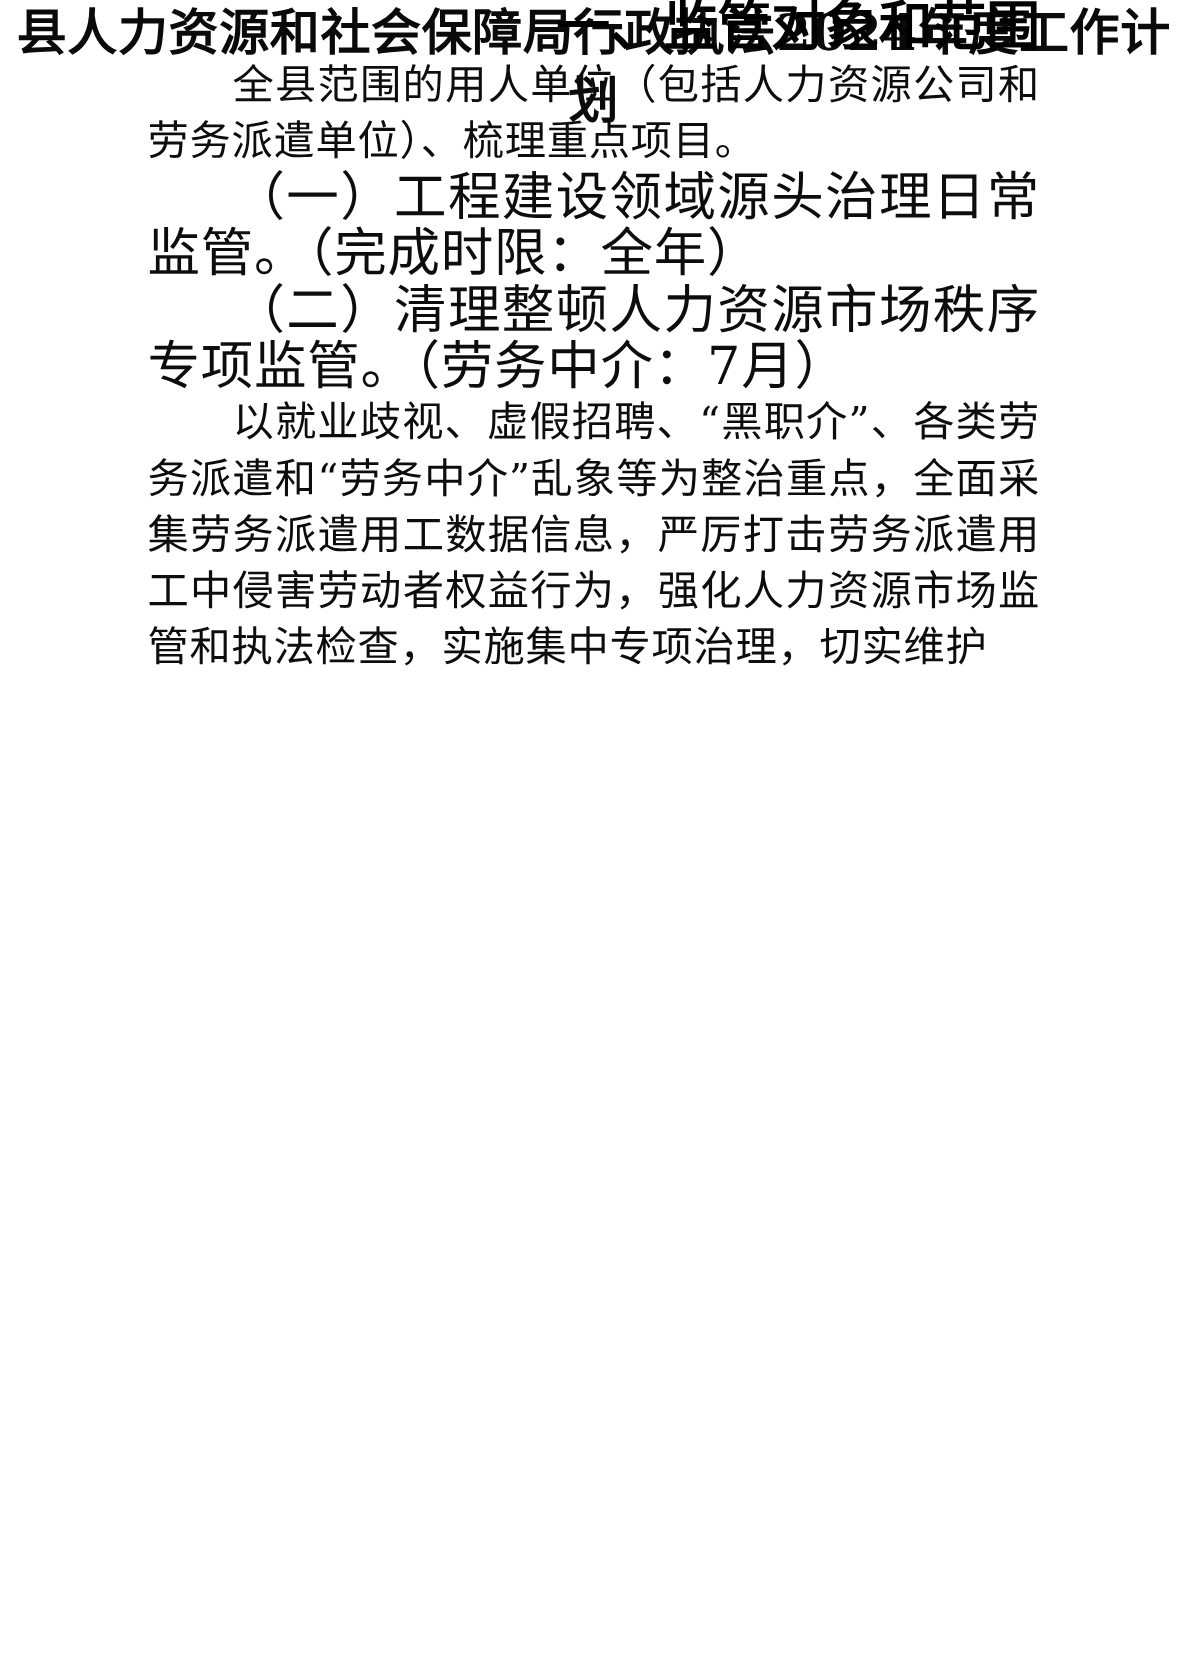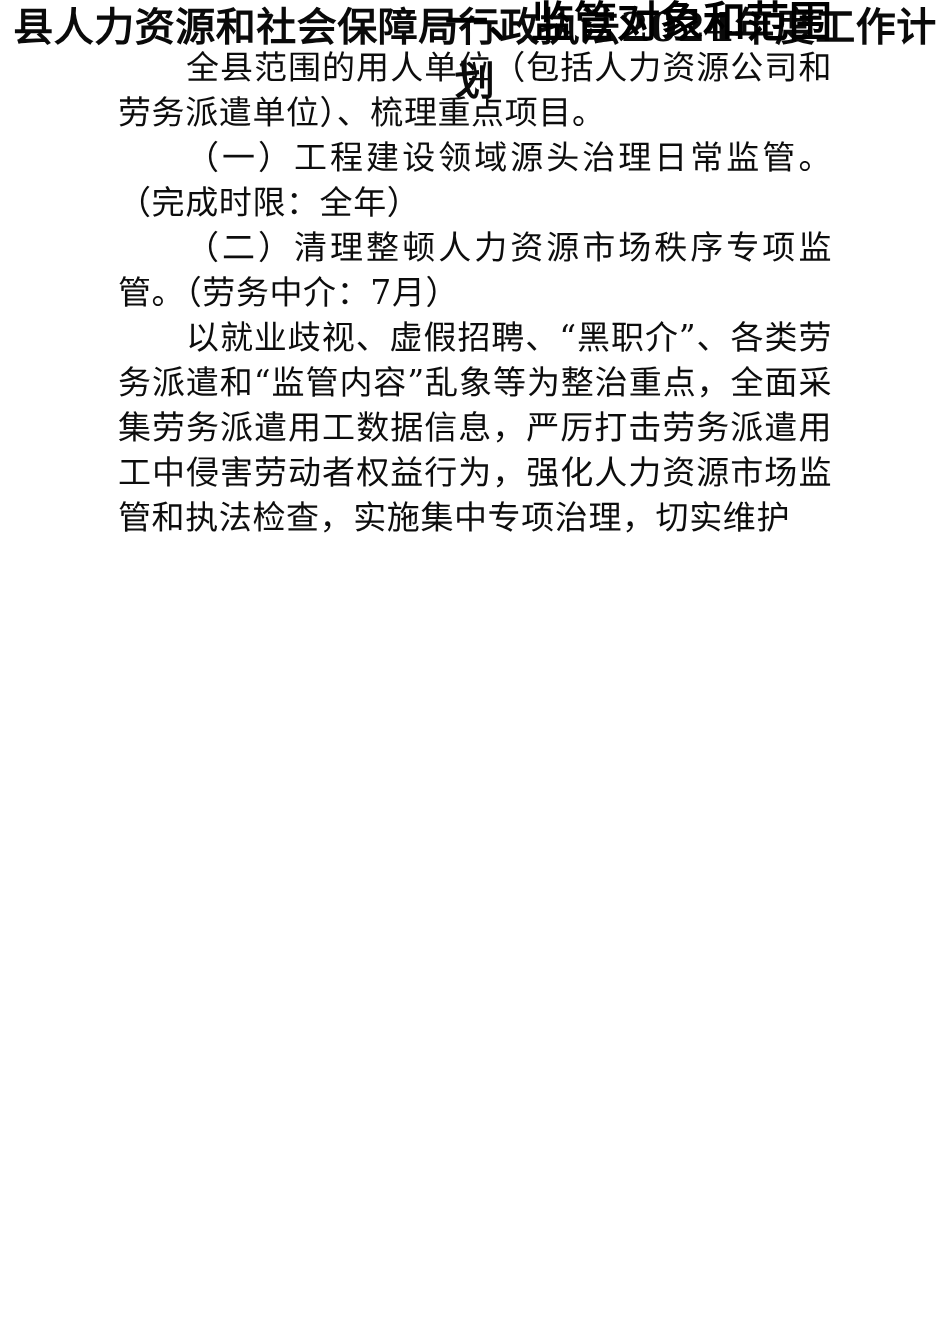--- a/index.html
+++ b/index.html
@@ -70,21 +70,21 @@
     letter-spacing: 0.6px;
     color: #0d0d0d;
     word-break: break-all;
   }
 
   
   .subsection-par {
     margin: 0;
     font-family: "DejaVu Serif", "Liberation Serif", serif;
     font-weight: 400;
-    font-size: 33px;
+    font-size: 42px;
     line-height: 45px;
     text-indent: 68px;
     text-align: justify;
     text-justify: inter-character;
     letter-spacing: 0.6px;
     color: #0d0d0d;
     word-break: break-all;
   }
 </style>
 </head>
@@ -92,16 +92,16 @@
 
 <div class="page">
   <h1 class="doc-title">县人力资源和社会保障局行政执法2024年度工作计划</h1>
 
   <div class="content">
     <div id="blocks-container">
         <p class="section-heading">一、监管对象和范围</p>
         <p class="body-par">全县范围的用人单位（包括人力资源公司和劳务派遣单位）、梳理重点项目。</p>
         <p class="subsection-par">（一）工程建设领域源头治理日常监管。（完成时限：全年）</p>
         <p class="subsection-par">（二）清理整顿人力资源市场秩序专项监管。（劳务中介：7月）</p>
-        <p class="body-par">以就业歧视、虚假招聘、“黑职介”、各类劳务派遣和“监管内容”乱象等为整治重点，全面采集劳务派遣用工数据信息，严厉打击劳务派遣用工中侵害劳动者权益行为，强化人力资源市场监管和执法检查，实施集中专项治理，切实维护</p>
+        <p class="body-par">以就业歧视、虚假招聘、“黑职介”、各类劳务派遣和“劳务中介”乱象等为整治重点，全面采集劳务派遣用工数据信息，严厉打击劳务派遣用工中侵害劳动者权益行为，强化人力资源市场监管和执法检查，实施集中专项治理，切实维护</p>
       </div>
   </div>
 </div>
 
 </body></html>

